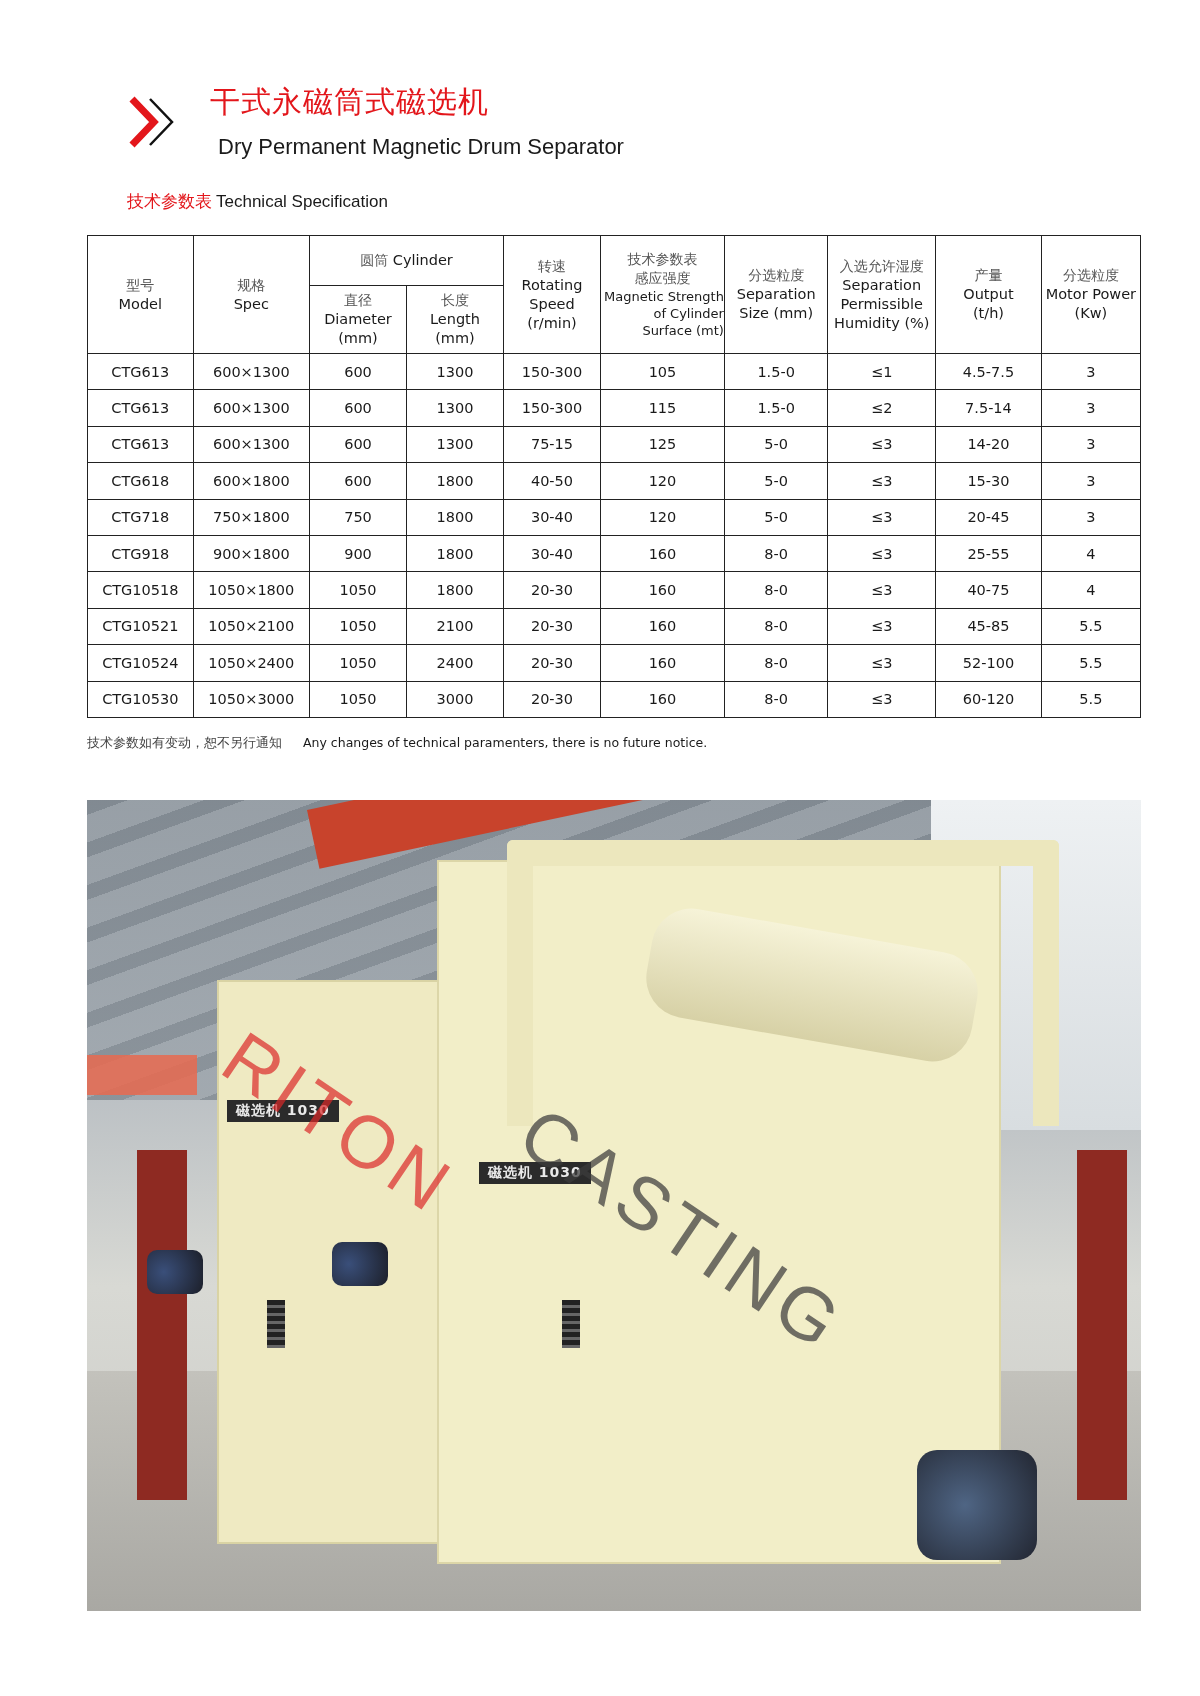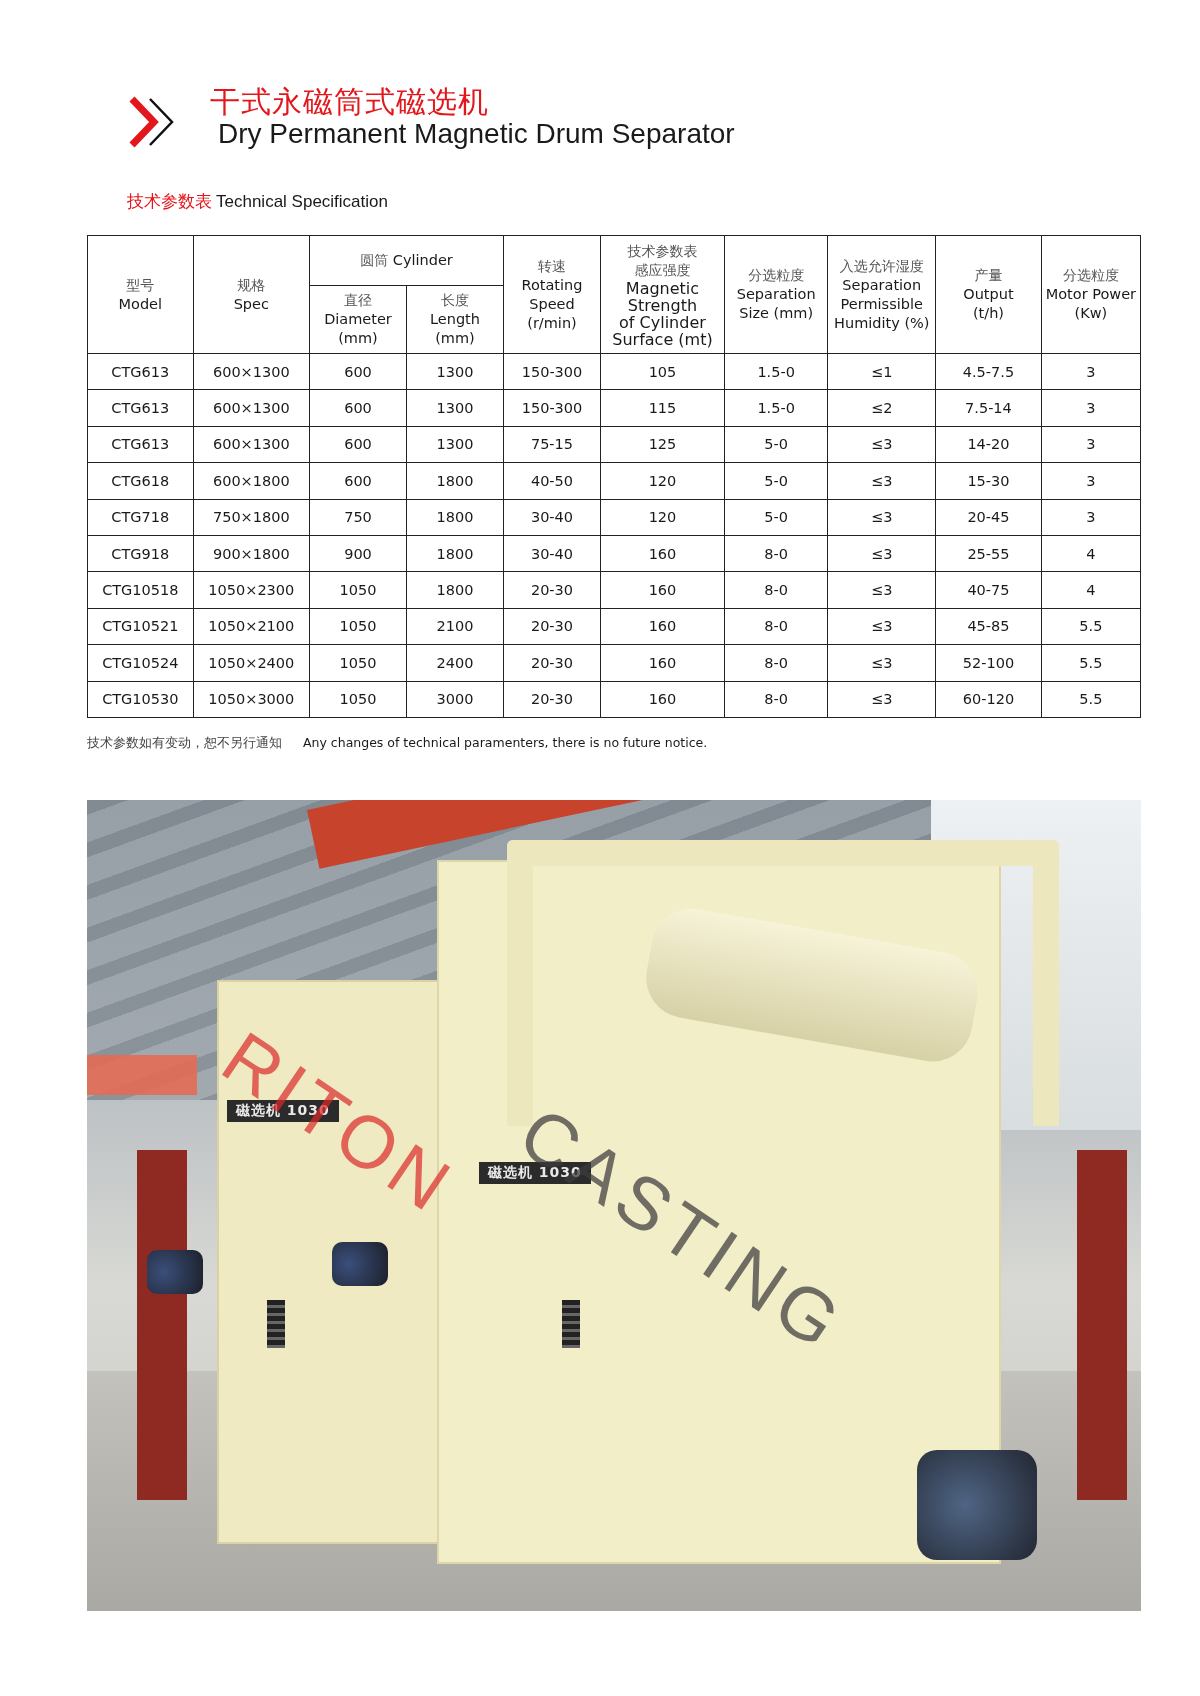--- a/index.html
+++ b/index.html
@@ -2,33 +2,33 @@
 <html><head>
 <meta charset="utf-8">
 <style>
   html, body { margin:0; padding:0; background:#ffffff; }
   body { width:1200px; height:1696px; position:relative; overflow:hidden;
          font-family:"DejaVu Sans", "Liberation Sans", sans-serif; color:#1a1a1a; }
 
   .chevron { position:absolute; left:128px; top:95px; width:50px; height:54px; }
   .title-cn { position:absolute; left:210px; top:82px; font-size:30px; color:#e3161b;
               letter-spacing:1px; font-family:"DejaVu Sans", sans-serif; }
-  .title-en { position:absolute; left:218px; top:118px; font-size:28px; color:#1a1a1a;
+  .title-en { position:absolute; left:218px; top:134px; font-size:22px; color:#1a1a1a;
               font-family:"Liberation Sans", sans-serif; }
   .spec-head { position:absolute; left:127px; top:190px; font-size:17px; }
   .spec-head .cn { color:#e3161b; }
   .spec-head .en { color:#1a1a1a; margin-left:4px; font-family:"Liberation Sans", sans-serif; }
 
   table.spec { position:absolute; left:87px; top:235px; width:1054px; border-collapse:collapse;
                font-family:"DejaVu Sans", sans-serif; font-size:14.5px; color:#1a1a1a; }
   table.spec td, table.spec th { border:1.6px solid #222; text-align:center; vertical-align:middle;
                font-weight:normal; padding:0; }
   table.spec thead th { line-height:19px; }
   table.spec thead .cnl { color:#555; display:block; font-family:"DejaVu Serif", serif; font-size:14px; }
-  table.spec thead .small { font-size:16px; line-height:17px; display:block; }
+  table.spec thead .small { font-size:13px; line-height:17px; display:block;text-align:right; }
   table.spec tbody td { height:35.4px; }
 
   .footnote { position:absolute; left:87px; top:734px; font-size:12.5px; color:#1a1a1a; }
   .footnote .cn { color:#444; font-family:"DejaVu Serif", serif; font-size:13px; }
   .footnote .en { margin-left:21px; }
 
   .photo { position:absolute; left:87px; top:800px; width:1054px; height:811px; overflow:hidden;
            background:linear-gradient(180deg,#8a9199 0%, #b4bac0 30%, #d8d9d4 60%, #c9c8c3 100%); }
   .ceiling { position:absolute; left:0; top:0; width:100%; height:300px;
              background:repeating-linear-gradient(160deg,#7f8890 0 14px,#9ba3aa 14px 40px); opacity:.8; }
@@ -215,21 +215,21 @@
         <td>1800</td>
         <td>30-40</td>
         <td>160</td>
         <td>8-0</td>
         <td>≤3</td>
         <td>25-55</td>
         <td>4</td>
       </tr>
     <tr>
         <td>CTG10518</td>
-        <td>1050×2300</td>
+        <td>1050×1800</td>
         <td>1050</td>
         <td>1800</td>
         <td>20-30</td>
         <td>160</td>
         <td>8-0</td>
         <td>≤3</td>
         <td>40-75</td>
         <td>4</td>
       </tr>
     <tr>

